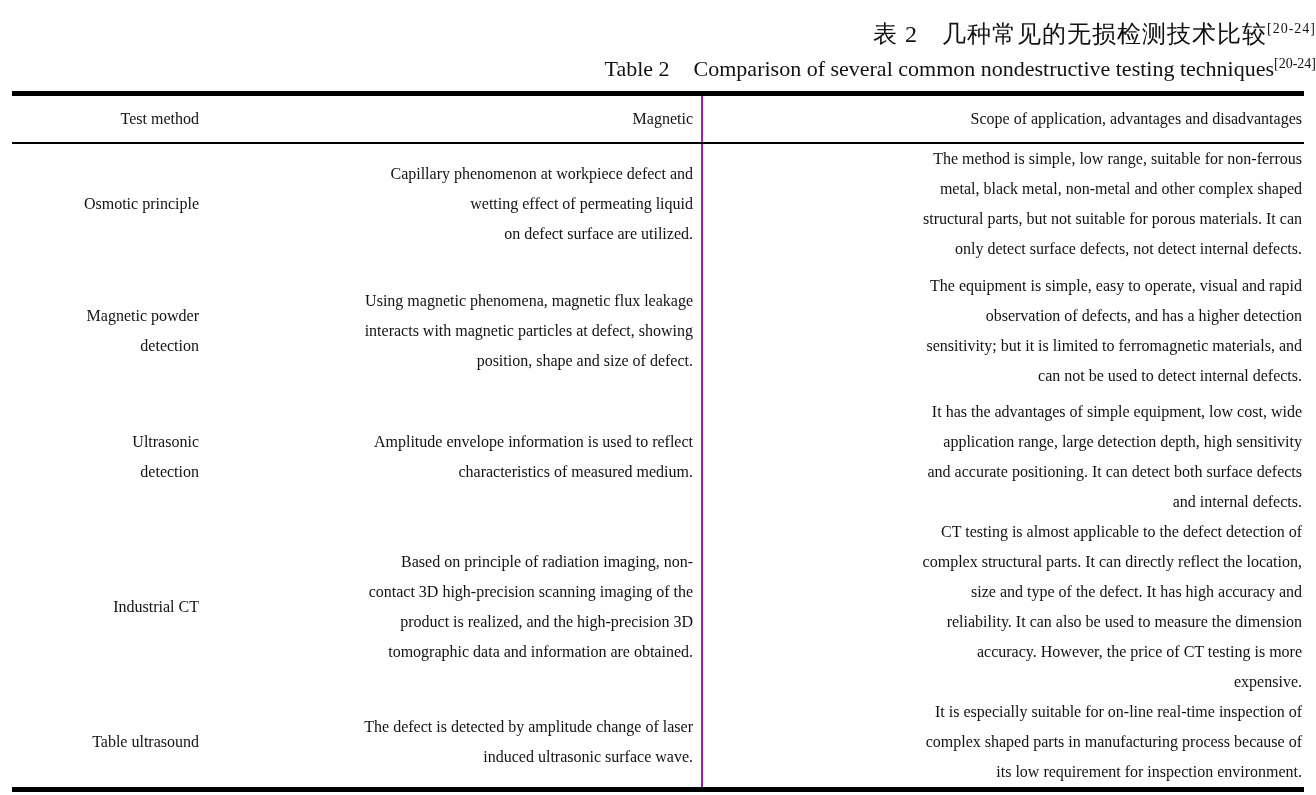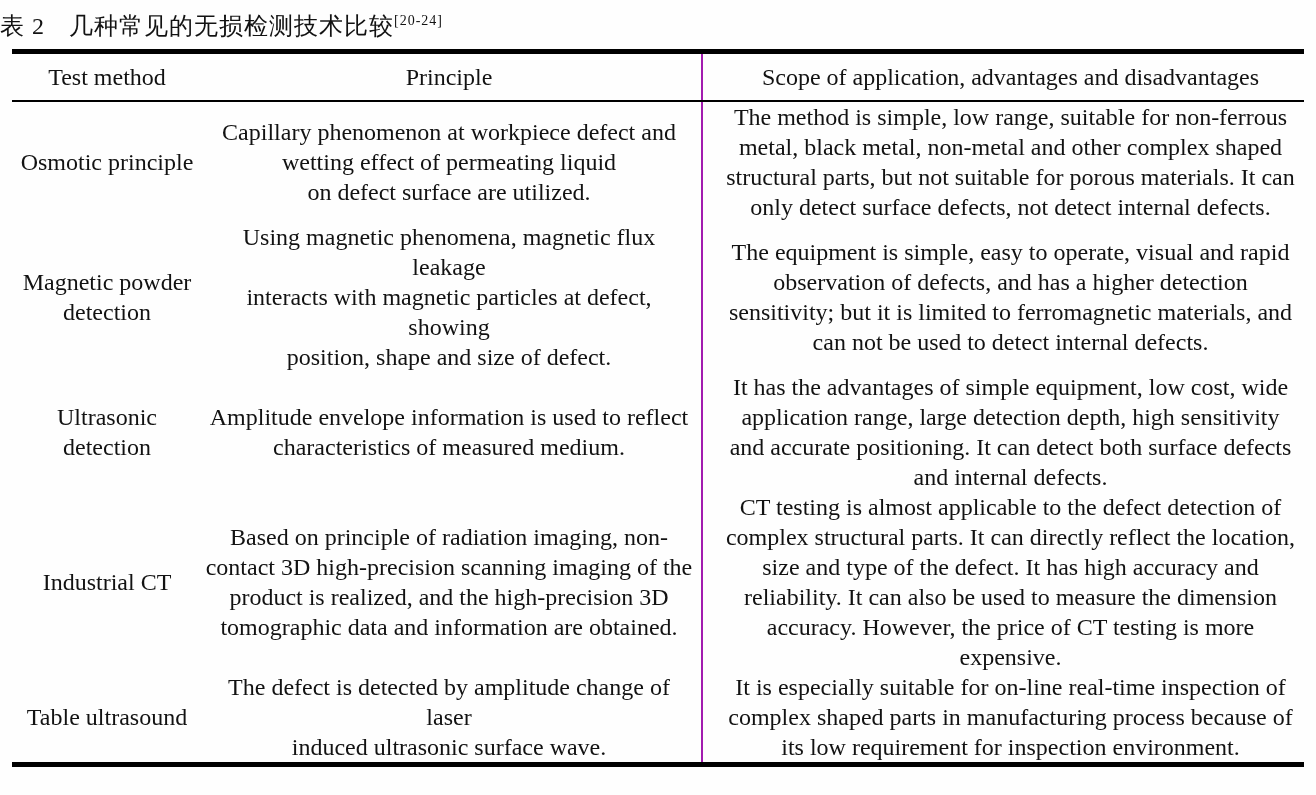--- a/index.html
+++ b/index.html
@@ -11,22 +11,22 @@
     position: relative;
     width: 1316px;
     height: 795px;
     margin: 0 auto;
     background: #fefefe;
     color: #121212;
     font-family: "Liberation Serif", "DejaVu Serif", serif;
     overflow: hidden;
   }
   .titles {
-    text-align: left;
-    padding-top: 9px;
+    text-align: right;
+    padding-top: 17px;
   }
   .title-zh {
     font-size: 24px;
     line-height: 34px;
     letter-spacing: 1px;
     white-space: nowrap;
   }
   .title-en {
     font-size: 22px;
     line-height: 32px;
@@ -47,23 +47,23 @@
     margin: 6px 0 0 12px;
     width: 1292px;
     border-top: 5px solid #000;
     border-bottom: 5px solid #000;
   }
   col.c-method    { width: 193px; }
   col.c-principle { width: 497px; }
   col.c-scope     { width: 602px; }
   th, td {
     font-weight: normal;
-    text-align: center;
+    text-align: right;
     vertical-align: middle;
-    font-size: 24px;
+    font-size: 16px;
     line-height: 30px;
     padding: 0;
     white-space: pre-line;
     overflow: hidden;
   }
   thead th {
     border-bottom: 2px solid #000;
     height: 46px;
     white-space: nowrap;
   }
@@ -80,32 +80,33 @@
   tr.r4 td { height: 180px; }
   tr.r5 td { height: 88px;  }
 </style>
 </head>
 <body>
 
 <div class="page">
 
   <div class="titles">
     <div class="title-zh"><span class="title-label">表 2</span><span>几种常见的无损检测技术比较</span><sup class="ref">[20-24]</sup></div>
+    <div class="title-en"><span class="title-label">Table 2</span><span>Comparison of several common nondestructive testing techniques</span><sup class="ref">[20-24]</sup></div>
   </div>
 
   <table class="ndt">
     <colgroup>
       <col class="c-method">
       <col class="c-principle">
       <col class="c-scope">
     </colgroup>
     <thead>
       <tr>
         <th class="cell-method">Test method</th>
-        <th class="cell-principle">Principle</th>
+        <th class="cell-principle">Magnetic</th>
         <th class="cell-scope">Scope of application, advantages and disadvantages</th>
       </tr>
     </thead>
     <tbody>
       <tr class="r1">
         <td class="cell-method">Osmotic principle</td>
         <td class="cell-principle">Capillary phenomenon at workpiece defect and
 wetting effect of permeating liquid
 on defect surface are utilized.</td>
         <td class="cell-scope">The method is simple, low range, suitable for non-ferrous

